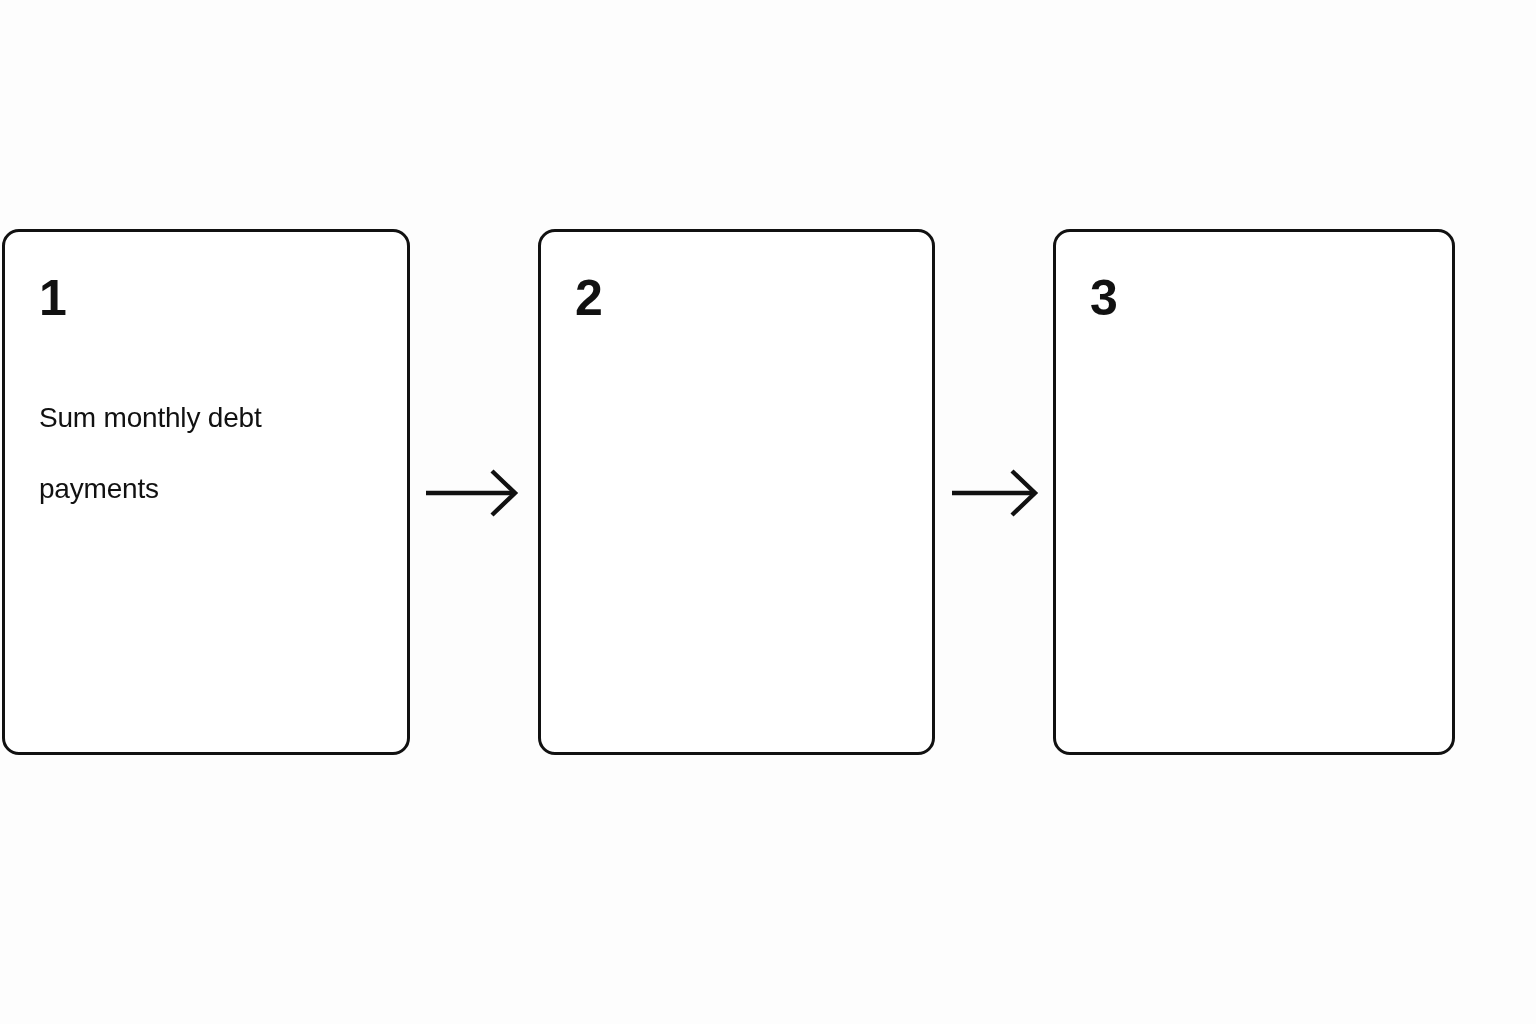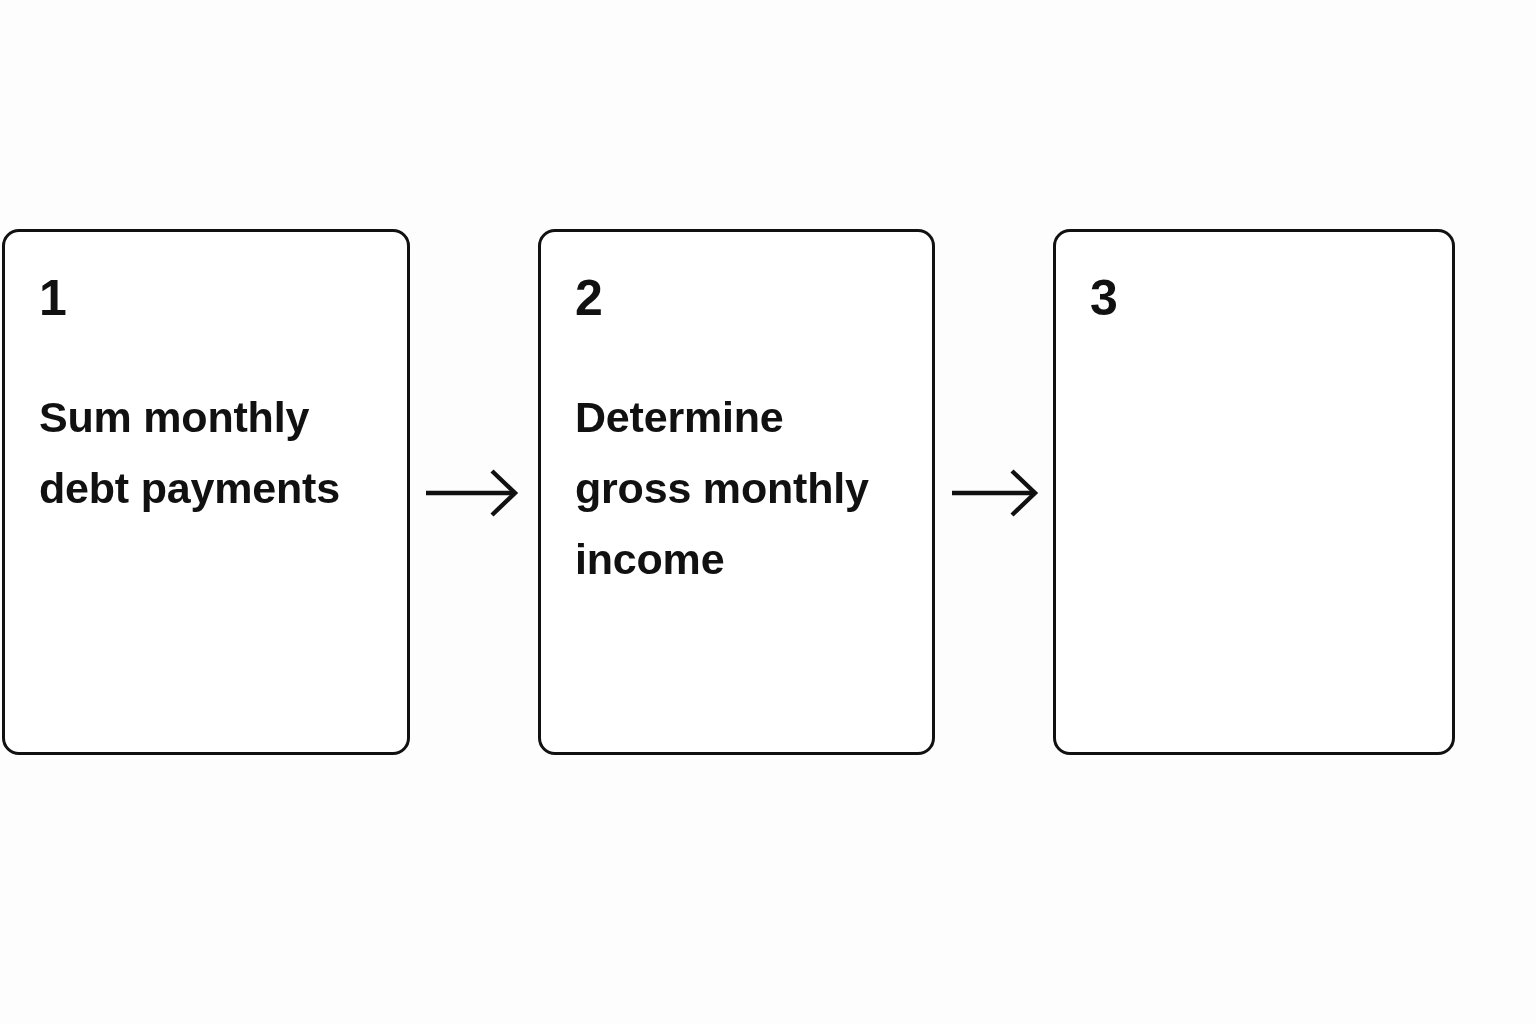--- a/index.html
+++ b/index.html
@@ -50,22 +50,22 @@
     font-size: 50px;
     font-weight: 700;
     line-height: 56px;
     color: #111111;
     letter-spacing: -0.5px;
     margin: 0 0 56px 0;
   }
 
   .step-label {
     display: block;
-    font-size: 43px;
-    font-weight: 700;
+    font-size: 28px;
+    font-weight: 400;
     line-height: 71px;
     color: #111111;
     letter-spacing: -0.2px;
     word-break: normal;
   }
 
   
   .connector-arrow {
     position: absolute;
     top: 464px;
@@ -94,21 +94,20 @@
     <svg viewBox="0 0 96 58" xmlns="http://www.w3.org/2000/svg" aria-hidden="true">
       <g fill="none" stroke="#111111" stroke-width="4.4" stroke-linecap="butt" stroke-linejoin="miter">
         <line x1="2" y1="29" x2="90" y2="29"></line>
         <polyline points="68,7 91,29 68,51"></polyline>
       </g>
     </svg>
   </div>
 
   <div class="step-card card-2">
     <span class="step-number">2</span>
-    <span class="step-label">Determine gross monthly income</span>
   </div>
 
   <div class="connector-arrow arrow-2">
     <svg viewBox="0 0 96 58" xmlns="http://www.w3.org/2000/svg" aria-hidden="true">
       <g fill="none" stroke="#111111" stroke-width="4.4" stroke-linecap="butt" stroke-linejoin="miter">
         <line x1="2" y1="29" x2="84" y2="29"></line>
         <polyline points="62,7 85,29 62,51"></polyline>
       </g>
     </svg>
   </div>

